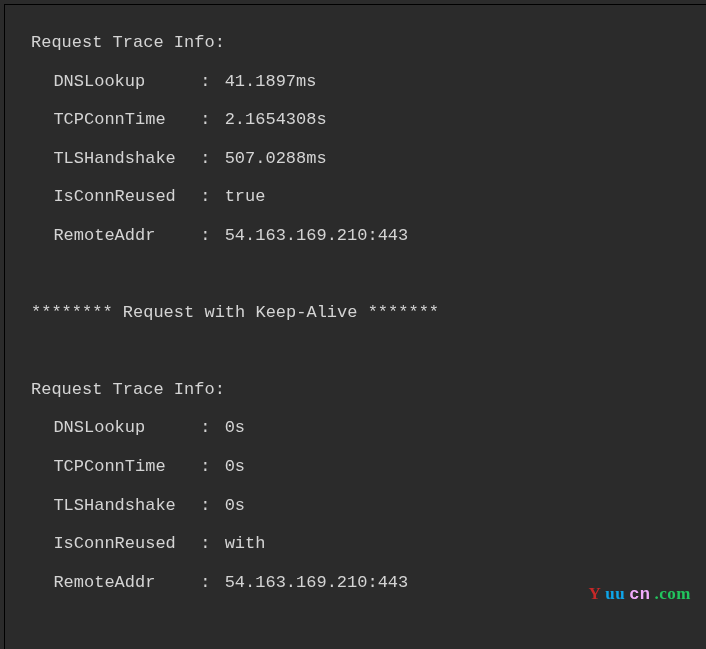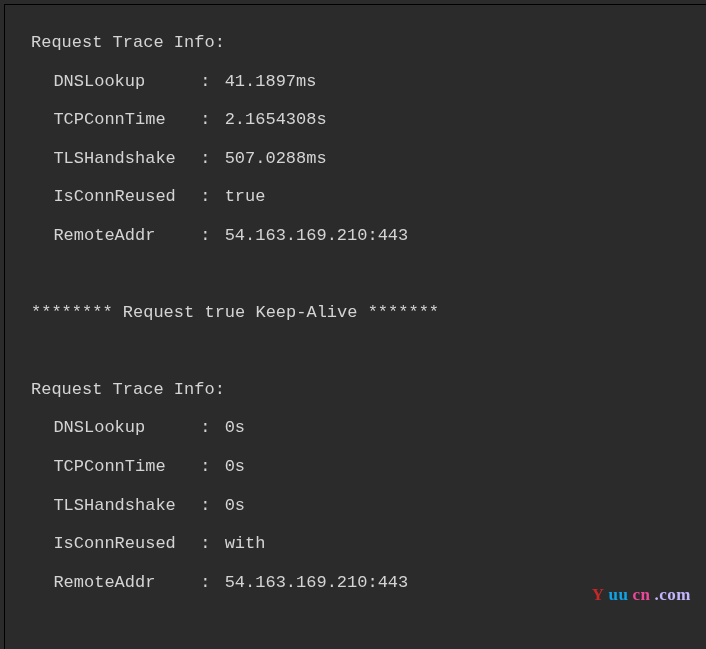--- a/index.html
+++ b/index.html
@@ -27,37 +27,37 @@
       position: absolute;
       bottom: 36px;
       right: 14px;
       font-family: "Times New Roman", serif;
       font-size: 17px;
       font-weight: bold;
       letter-spacing: 0.5px;
     }
     .watermark .y  { color: #c62828; }
     .watermark .uu { color: #0ea5e9; }
-    .watermark .cn { color: #ec4899; }
-    .watermark .com{ color: #c4b5fd; text-align: right; }
+    .watermark .cn { color: #f0abfc; font-family: Liberation Mono, monospace; }
+    .watermark .com{ color: #22c55e; text-align: right; }
   </style>
 </head>
 <body>
 
 <div class="line">Request Trace Info:</div>
 
 <div class="line"><span>  DNSLookup    </span><span> : </span><span>41.1897ms</span></div>
 <div class="line"><span>  TCPConnTime  </span><span> : </span><span>2.1654308s</span></div>
 <div class="line"><span>  TLSHandshake </span><span> : </span><span>507.0288ms</span></div>
 <div class="line"><span>  IsConnReused </span><span> : </span><span>true</span></div>
 <div class="line"><span>  RemoteAddr   </span><span> : </span><span>54.163.169.210:443</span></div>
 
 <div class="line">&nbsp;</div>
 
-<div class="line">******** Request true Keep-Alive *******</div>
+<div class="line">******** Request with Keep-Alive *******</div>
 
 <div class="line">&nbsp;</div>
 
 <div class="line">Request Trace Info:</div>
 
 <div class="line"><span>  DNSLookup    </span><span> : </span><span>0s</span></div>
 <div class="line"><span>  TCPConnTime  </span><span> : </span><span>0s</span></div>
 <div class="line"><span>  TLSHandshake </span><span> : </span><span>0s</span></div>
 <div class="line"><span>  IsConnReused </span><span> : </span><span>with</span></div>
 <div class="line"><span>  RemoteAddr   </span><span> : </span><span>54.163.169.210:443</span></div>

